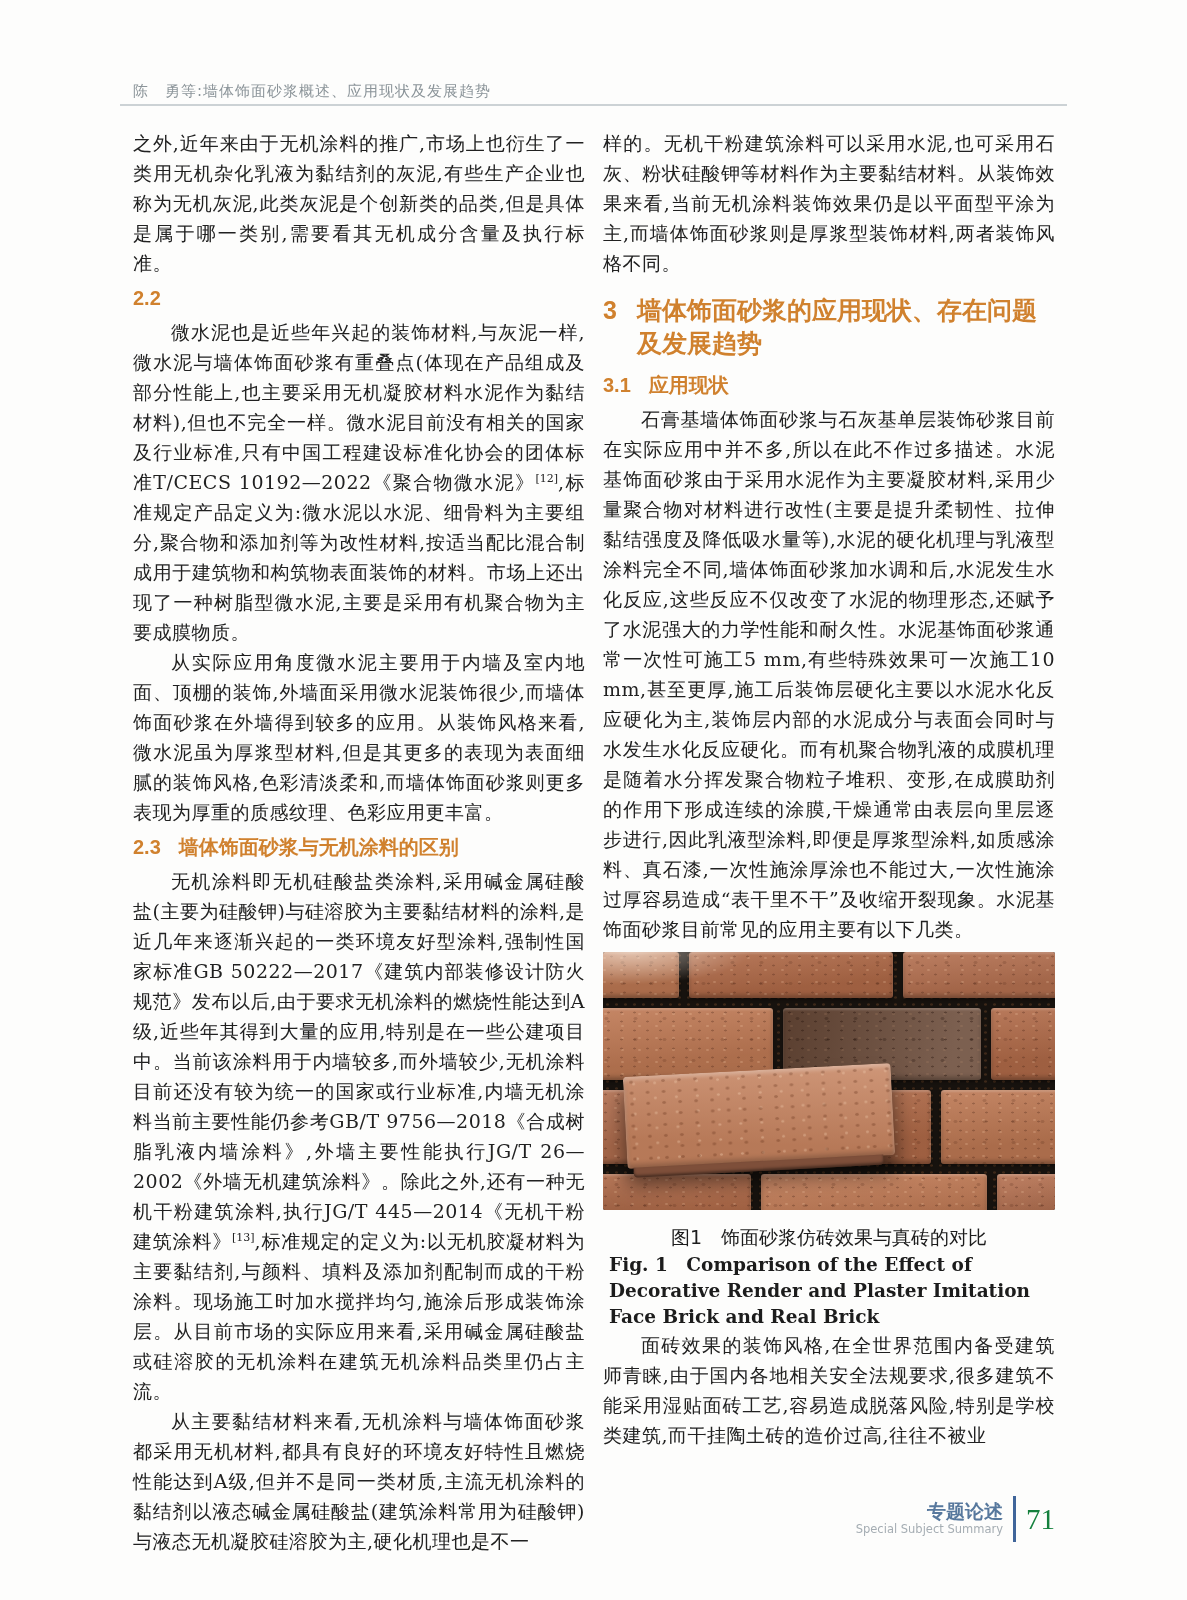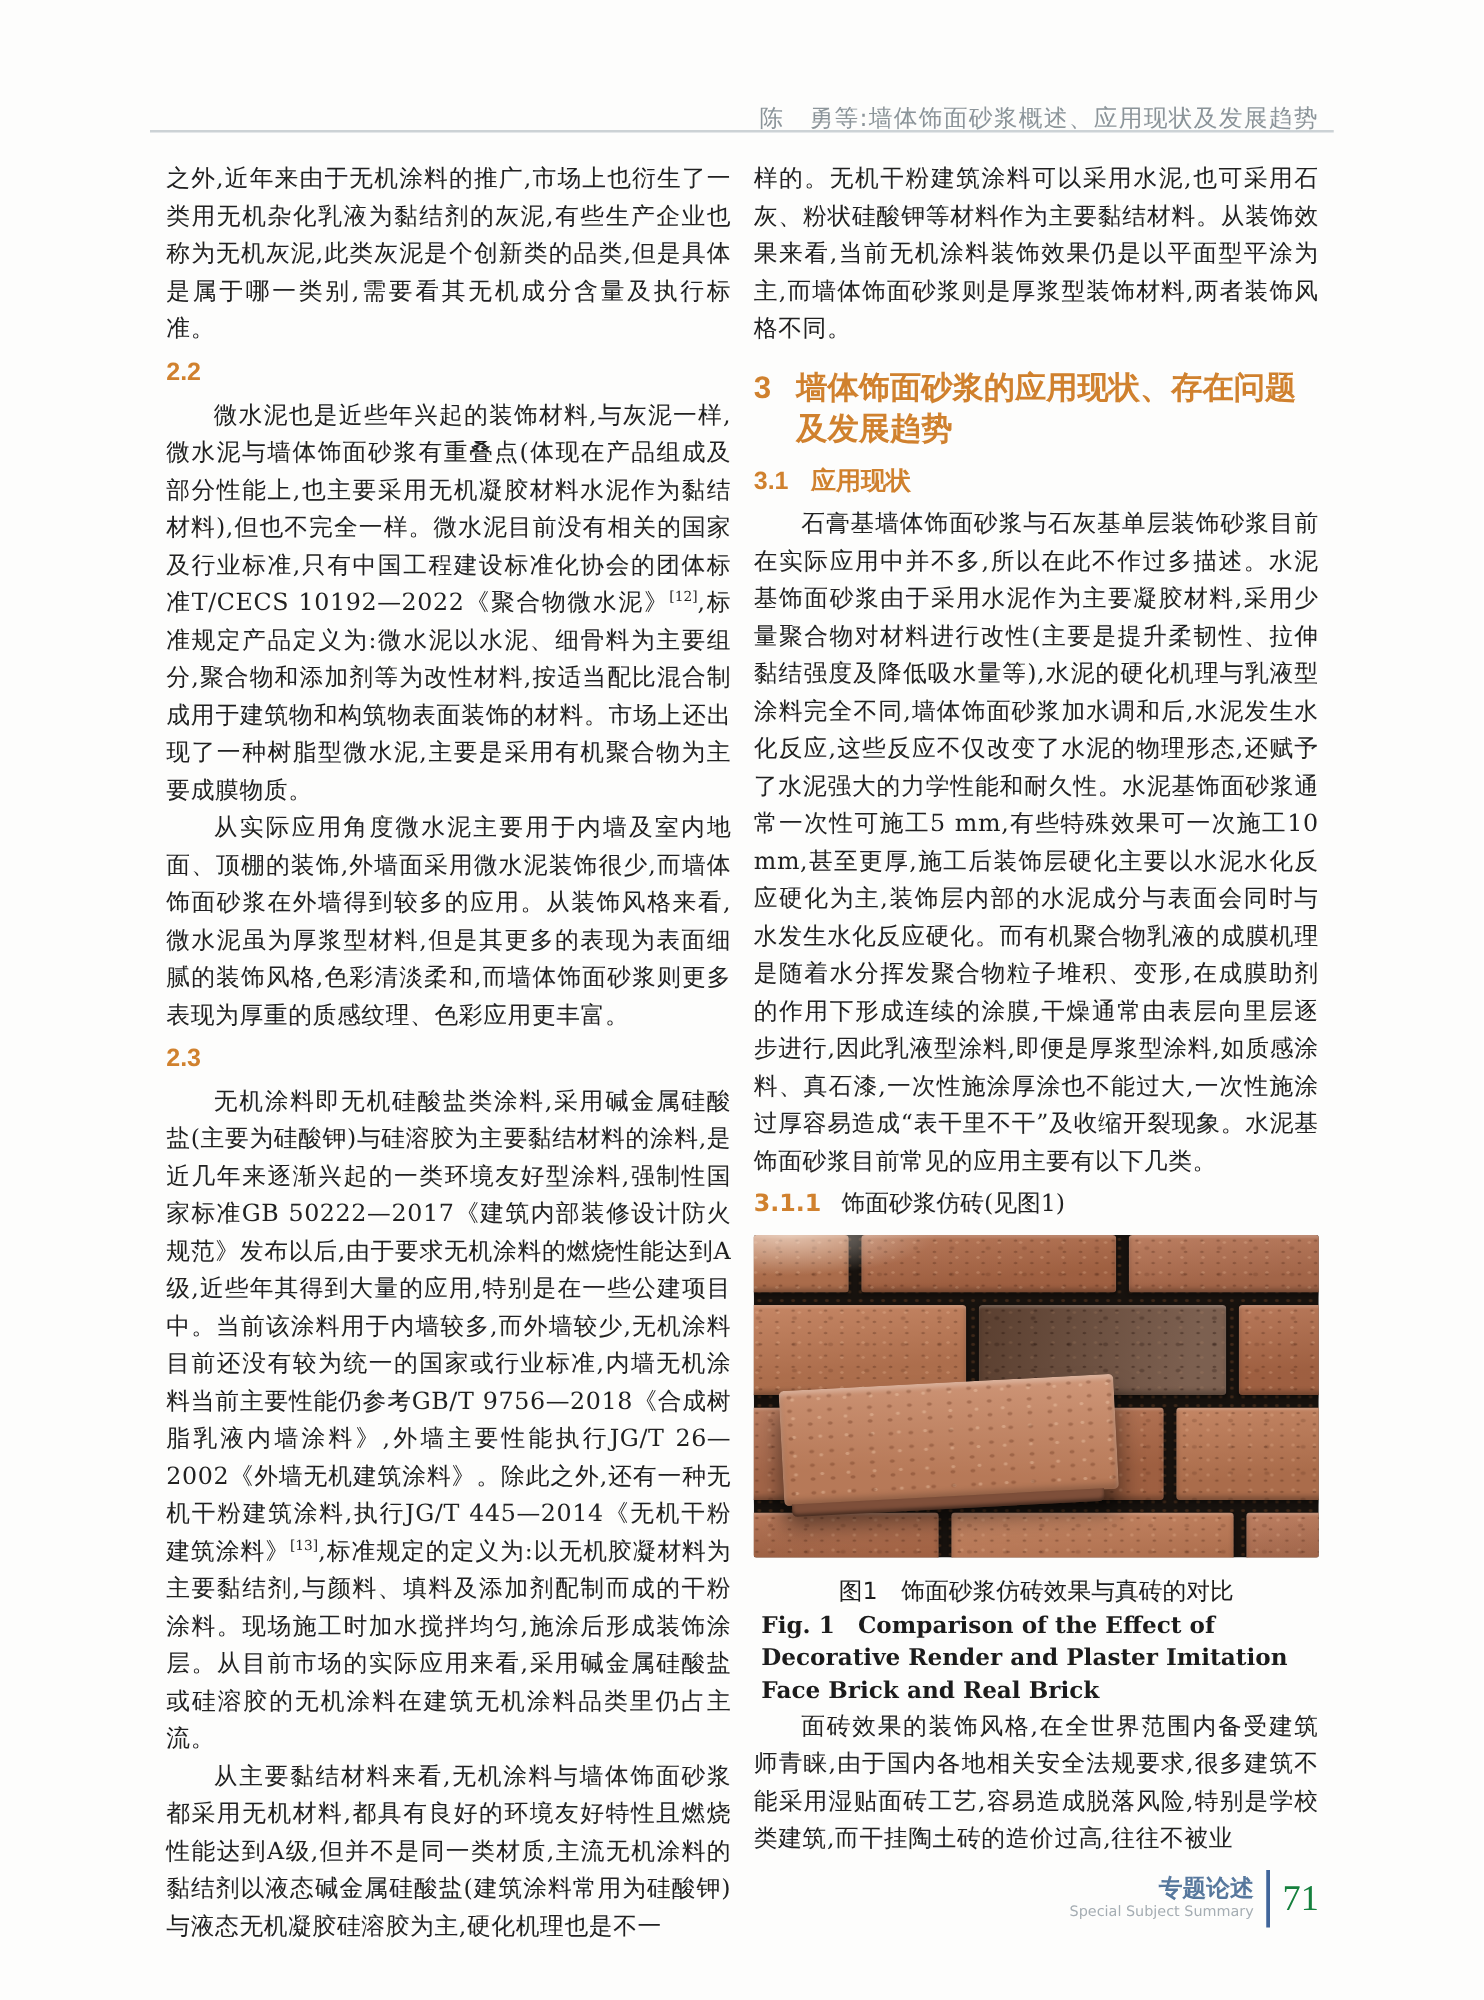--- a/index.html
+++ b/index.html
@@ -7,23 +7,22 @@
     position:relative;
     width:1187px;height:1600px;
     background:#fdfdfc;
     overflow:hidden;
     font-family:"DejaVu Serif","Liberation Serif",serif;
     color:#212121;
   }
   
   .running-head{
     position:absolute;top:82px;left:133px;right:132px;
-    text-align:right;
-    font-family:"DejaVu Sans","Liberation Sans",sans-serif;
-    font-size:19px;color:#8b9499;letter-spacing:1px;
+    font-family:"DejaVu Sans","Liberation Sans",sans-serif;
+    font-size:15px;color:#8b9499;letter-spacing:1px;
   }
   .head-rule{
     position:absolute;top:104px;left:120px;right:120px;
     height:2px;background:#ccd2d5;
   }
   
   .columns{
     position:absolute;top:128px;left:133px;
     display:flex;gap:18px;
   }
@@ -155,20 +154,21 @@
       <div class="h-orange h-sub">
         <span class="hnum">2.2</span>
       </div>
 
       <p class="para indent"><span>微水泥也是近些年兴起的装饰材料,与灰泥一样,微水泥与墙体饰面砂浆有重叠点(体现在产品组成及部分性能上,也主要采用无机凝胶材料水泥作为黏结材料),但也不完全一样。微水泥目前没有相关的国家及行业标准,只有中国工程建设标准化协会的团体标准T/CECS 10192—2022《聚合物微水泥》</span><sup class="sup">[12]</sup><span>,标准规定产品定义为:微水泥以水泥、细骨料为主要组分,聚合物和添加剂等为改性材料,按适当配比混合制成用于建筑物和构筑物表面装饰的材料。市场上还出现了一种树脂型微水泥,主要是采用有机聚合物为主要成膜物质。</span></p>
 
       <p class="para indent">从实际应用角度微水泥主要用于内墙及室内地面、顶棚的装饰,外墙面采用微水泥装饰很少,而墙体饰面砂浆在外墙得到较多的应用。从装饰风格来看,微水泥虽为厚浆型材料,但是其更多的表现为表面细腻的装饰风格,色彩清淡柔和,而墙体饰面砂浆则更多表现为厚重的质感纹理、色彩应用更丰富。</p>
 
       <div class="h-orange h-sub">
         <span class="hnum">2.3</span>
+        <span>墙体饰面砂浆与无机涂料的区别</span>
       </div>
 
       <p class="para indent"><span>无机涂料即无机硅酸盐类涂料,采用碱金属硅酸盐(主要为硅酸钾)与硅溶胶为主要黏结材料的涂料,是近几年来逐渐兴起的一类环境友好型涂料,强制性国家标准GB 50222—2017《建筑内部装修设计防火规范》发布以后,由于要求无机涂料的燃烧性能达到A级,近些年其得到大量的应用,特别是在一些公建项目中。当前该涂料用于内墙较多,而外墙较少,无机涂料目前还没有较为统一的国家或行业标准,内墙无机涂料当前主要性能仍参考GB/T 9756—2018《合成树脂乳液内墙涂料》,外墙主要性能执行JG/T 26—2002《外墙无机建筑涂料》。除此之外,还有一种无机干粉建筑涂料,执行JG/T 445—2014《无机干粉建筑涂料》</span><sup class="sup">[13]</sup><span>,标准规定的定义为:以无机胶凝材料为主要黏结剂,与颜料、填料及添加剂配制而成的干粉涂料。现场施工时加水搅拌均匀,施涂后形成装饰涂层。从目前市场的实际应用来看,采用碱金属硅酸盐或硅溶胶的无机涂料在建筑无机涂料品类里仍占主流。</span></p>
 
       <p class="para indent">从主要黏结材料来看,无机涂料与墙体饰面砂浆都采用无机材料,都具有良好的环境友好特性且燃烧性能达到A级,但并不是同一类材质,主流无机涂料的黏结剂以液态碱金属硅酸盐(建筑涂料常用为硅酸钾)与液态无机凝胶硅溶胶为主,硬化机理也是不一</p>
     </div>
 
     <div class="col">
       <p class="para">样的。无机干粉建筑涂料可以采用水泥,也可采用石灰、粉状硅酸钾等材料作为主要黏结材料。从装饰效果来看,当前无机涂料装饰效果仍是以平面型平涂为主,而墙体饰面砂浆则是厚浆型装饰材料,两者装饰风格不同。</p>
 
@@ -177,24 +177,20 @@
         <span>墙体饰面砂浆的应用现状、存在问题及发展趋势</span>
       </div>
 
       <div class="h-orange h-sub">
         <span class="hnum">3.1</span>
         <span>应用现状</span>
       </div>
 
       <p class="para indent">石膏基墙体饰面砂浆与石灰基单层装饰砂浆目前在实际应用中并不多,所以在此不作过多描述。水泥基饰面砂浆由于采用水泥作为主要凝胶材料,采用少量聚合物对材料进行改性(主要是提升柔韧性、拉伸黏结强度及降低吸水量等),水泥的硬化机理与乳液型涂料完全不同,墙体饰面砂浆加水调和后,水泥发生水化反应,这些反应不仅改变了水泥的物理形态,还赋予了水泥强大的力学性能和耐久性。水泥基饰面砂浆通常一次性可施工5 mm,有些特殊效果可一次施工10 mm,甚至更厚,施工后装饰层硬化主要以水泥水化反应硬化为主,装饰层内部的水泥成分与表面会同时与水发生水化反应硬化。而有机聚合物乳液的成膜机理是随着水分挥发聚合物粒子堆积、变形,在成膜助剂的作用下形成连续的涂膜,干燥通常由表层向里层逐步进行,因此乳液型涂料,即便是厚浆型涂料,如质感涂料、真石漆,一次性施涂厚涂也不能过大,一次性施涂过厚容易造成“表干里不干”及收缩开裂现象。水泥基饰面砂浆目前常见的应用主要有以下几类。</p>
 
-      <div class="h-sub3">
-        <span class="hnum">3.1.1</span>
-        <span class="htxt">饰面砂浆仿砖(见图1)</span>
-      </div>
 
       <div class="figure-photo">
 
         <div class="brick v2" style="left:-24px;top:0;width:100px;height:46px"></div>
         <div class="brick v1" style="left:86px;top:0;width:204px;height:46px"></div>
         <div class="brick v3" style="left:300px;top:0;width:190px;height:46px"></div>
 
         <div class="brick v4" style="left:-40px;top:56px;width:210px;height:72px"></div>
         <div class="brick darkbrick" style="left:180px;top:56px;width:198px;height:72px"></div>
         <div class="brick v1" style="left:388px;top:56px;width:102px;height:72px"></div>

